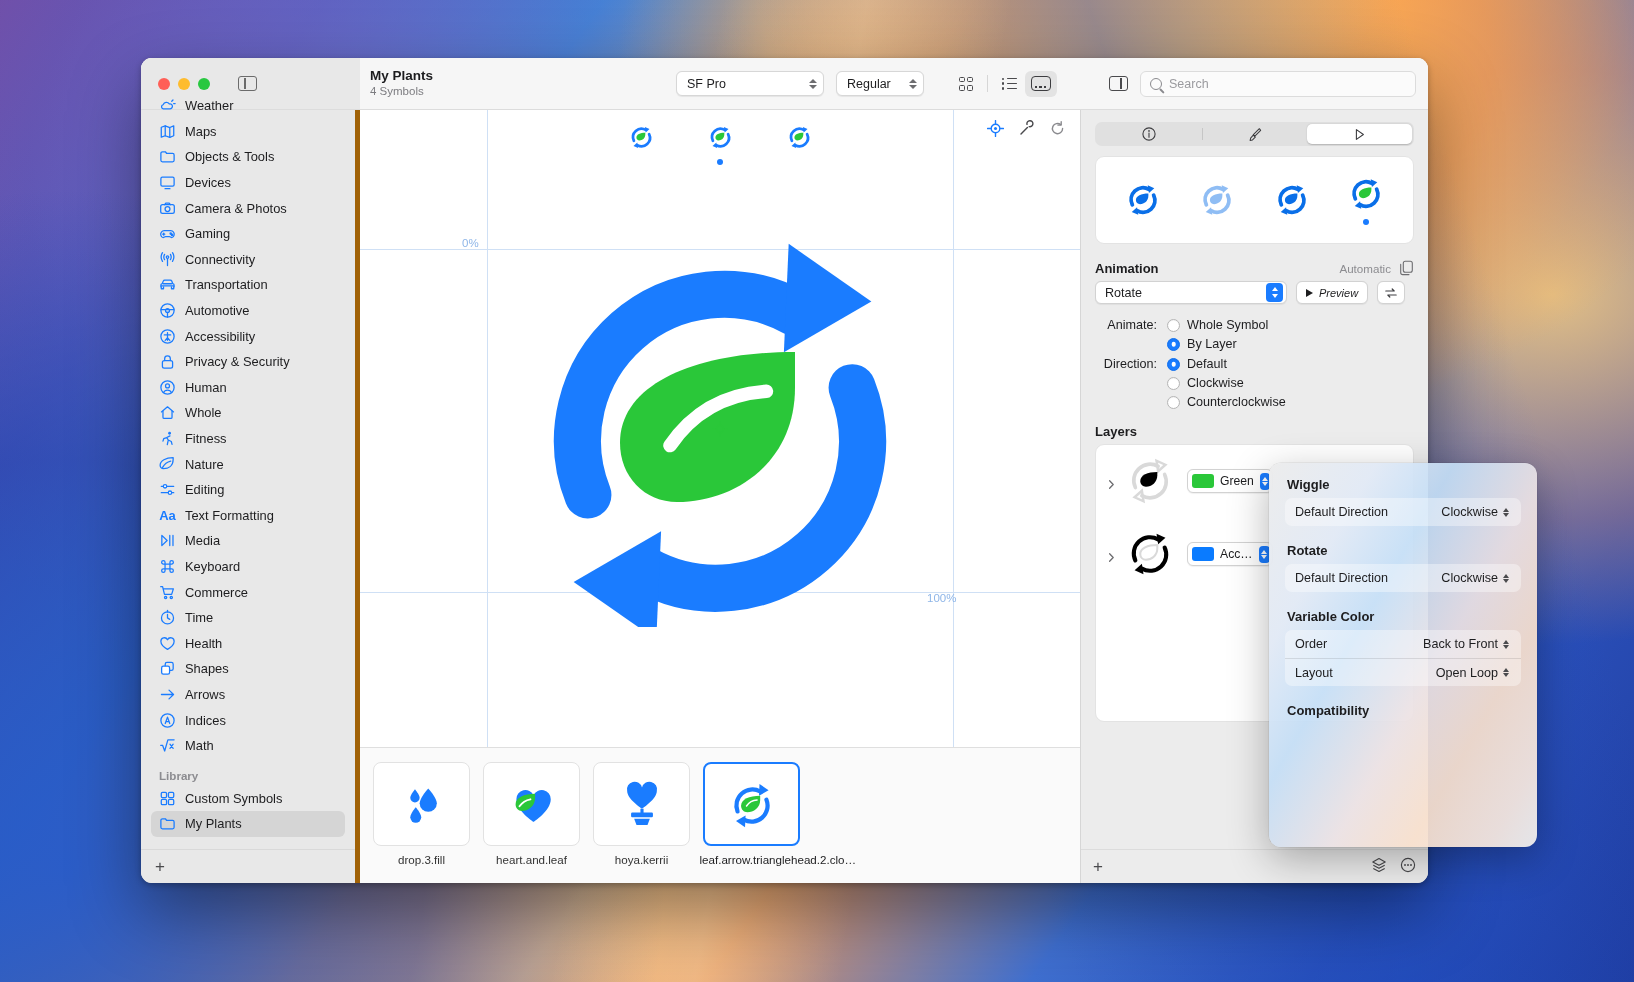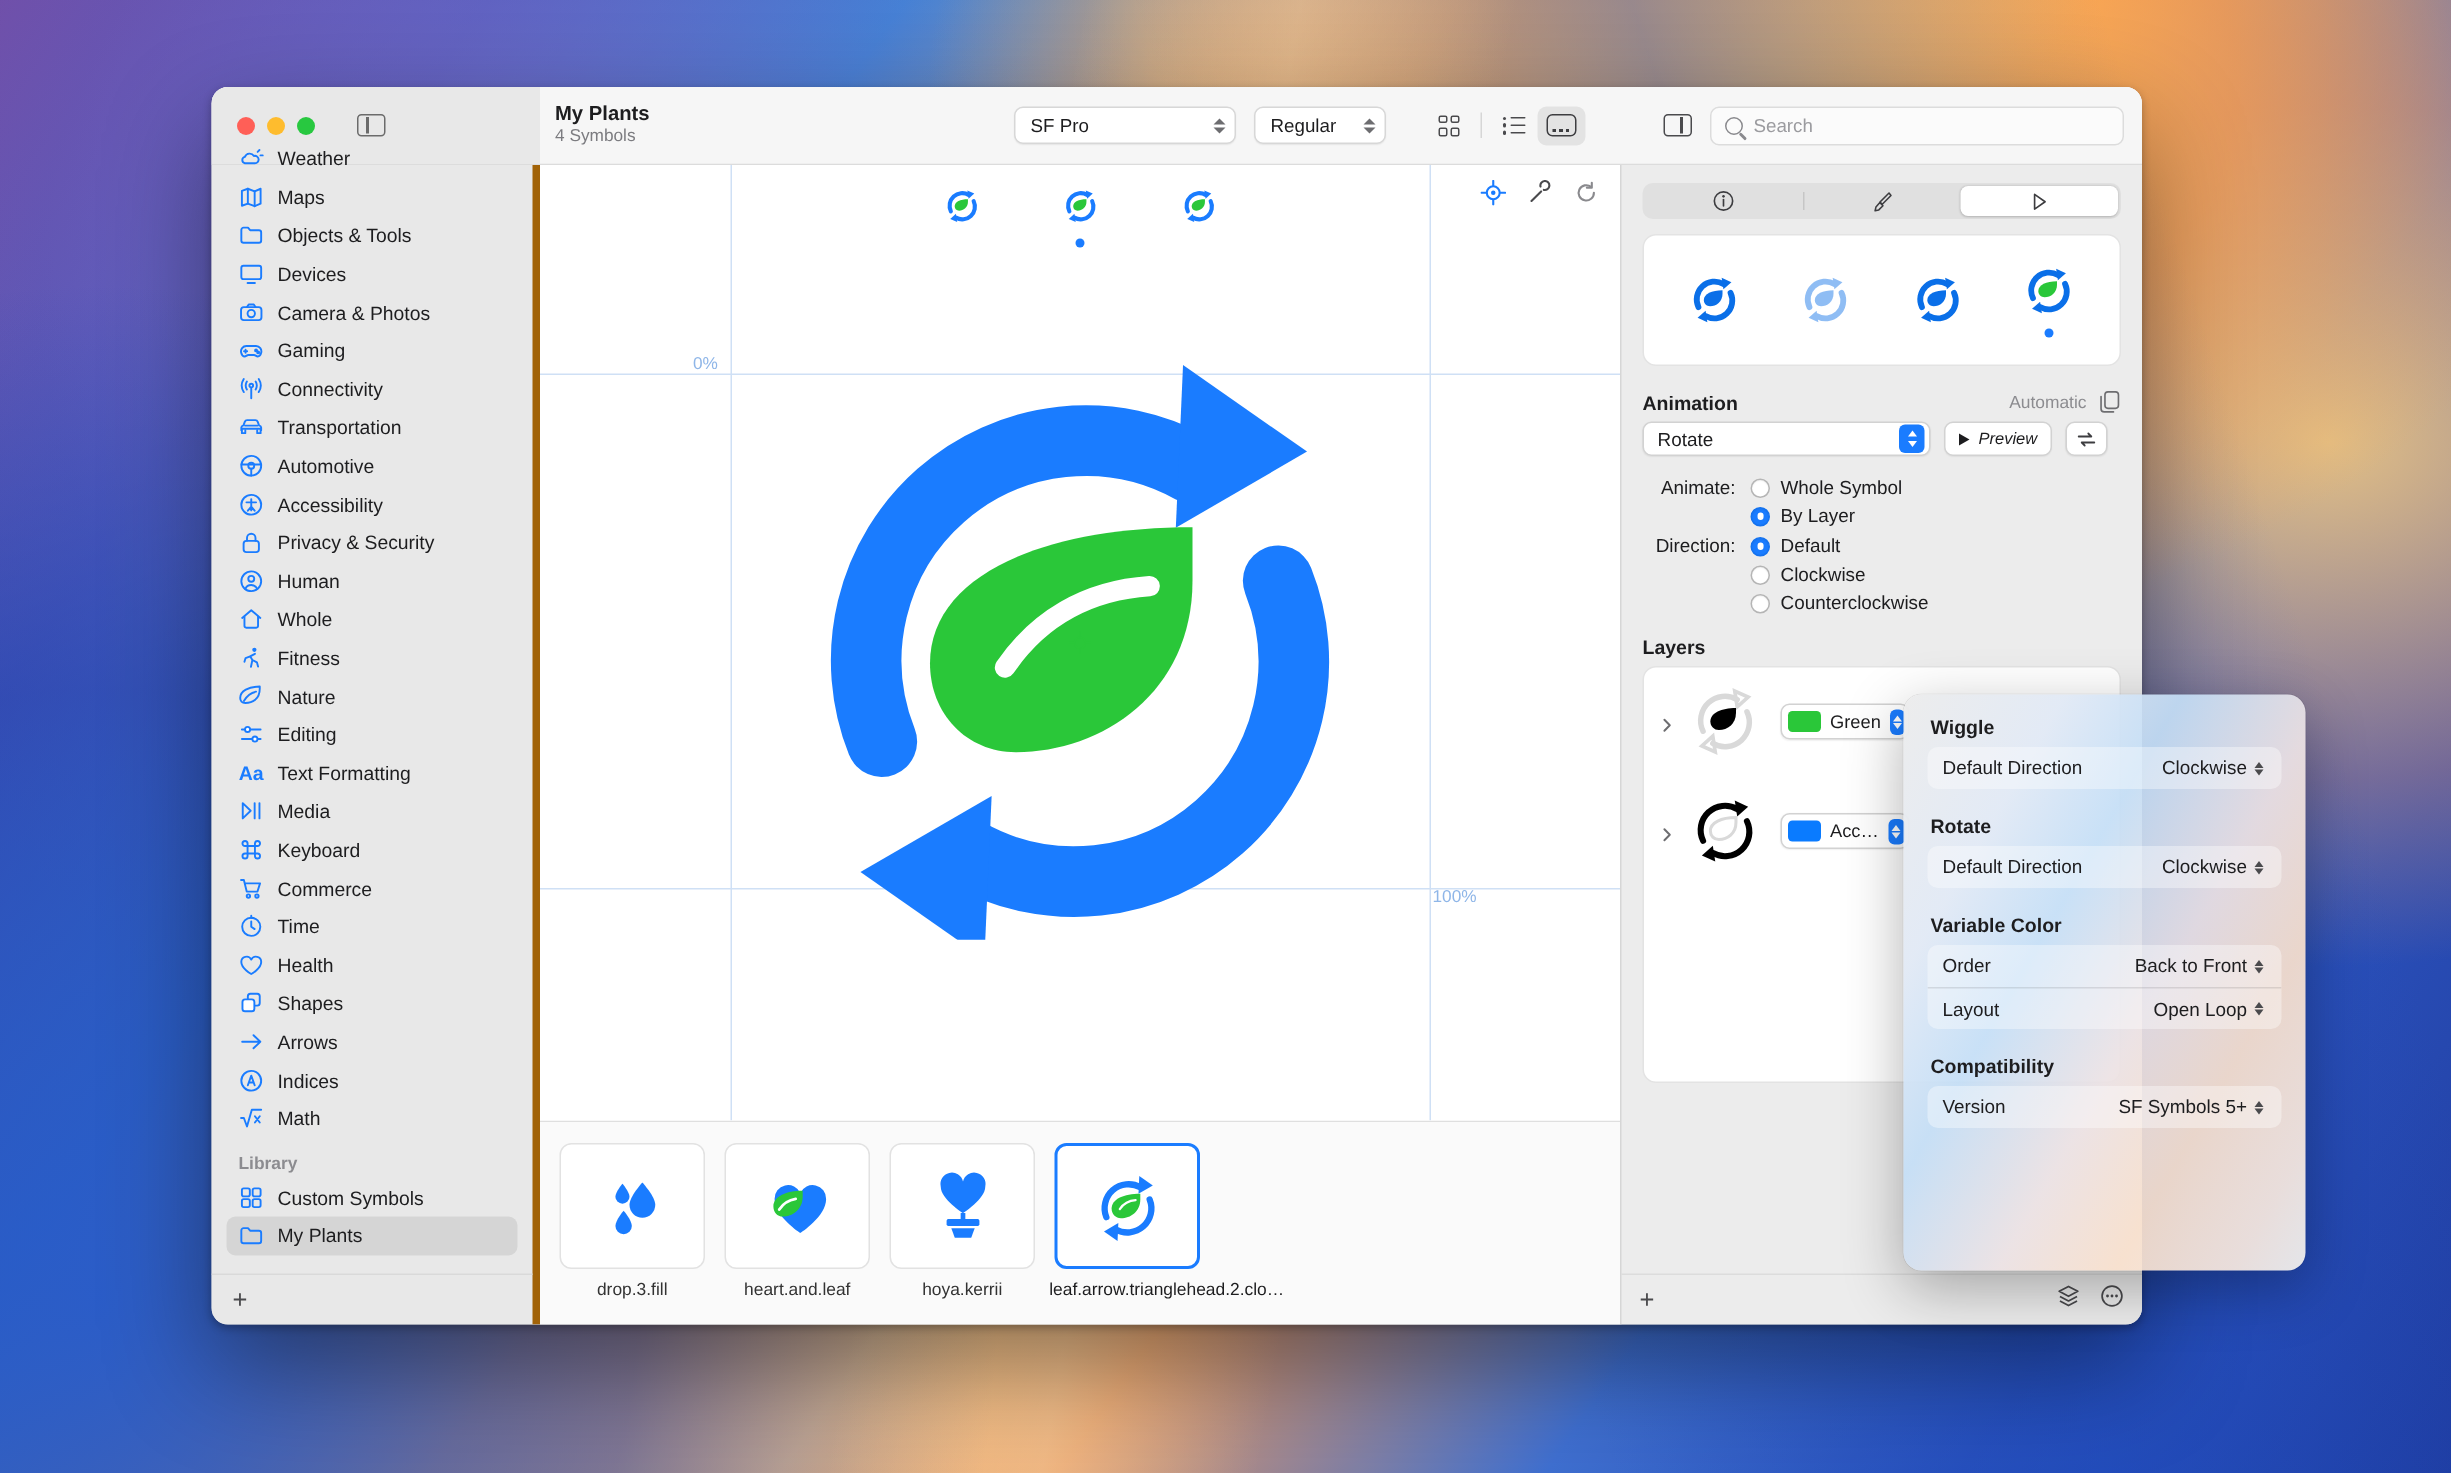--- a/index.html
+++ b/index.html
@@ -578,21 +578,21 @@
     </div>
 
     <div class="canvas-wrap">
       <div class="canvas">
 
         <span class="gl v" style="left:127px;"></span>
         <span class="gl v" style="left:593px;"></span>
         <span class="gl h" style="top:139px;"></span>
         <span class="gl h" style="top:482px;"></span>
         <span class="gl-label" style="left:102px;top:127px;">0%</span>
-        <span class="gl-label" style="left:595px;top:482px;text-align:right;">100%</span>
+        <span class="gl-label" style="left:567px;top:482px;text-align:right;">100%</span>
 
         <div class="canvas-tools">
           <span class="ct">
             <svg width="17" height="17" viewBox="0 0 17 17">
               <circle cx="8.5" cy="8.5" r="4.3" fill="none" stroke="#1a7cff" stroke-width="1.4"></circle>
               <circle cx="8.5" cy="8.5" r="1.5" fill="#1a7cff"></circle>
               <path d="M8.5 0.6v3.2M8.5 13.2v3.2M0.6 8.5h3.2M13.2 8.5h3.2" stroke="#1a7cff" stroke-width="1.4" stroke-linecap="round"></path>
             </svg>
           </span>
           <span class="ct">
@@ -934,23 +934,14 @@
         </div>
         <div class="po-row">
           <span>Layout</span>
           <span class="po-val">
             <span>Open Loop</span>
             <span class="chev-sm"></span>
           </span>
         </div>
       </div>
       <div class="po-title mt">Compatibility</div>
-      <div class="po-group">
-        <div class="po-row">
-          <span>Version</span>
-          <span class="po-val">
-            <span>SF Symbols 5+</span>
-            <span class="chev-sm"></span>
-          </span>
-        </div>
-      </div>
     </div>
 </div>
 
 </body></html>

